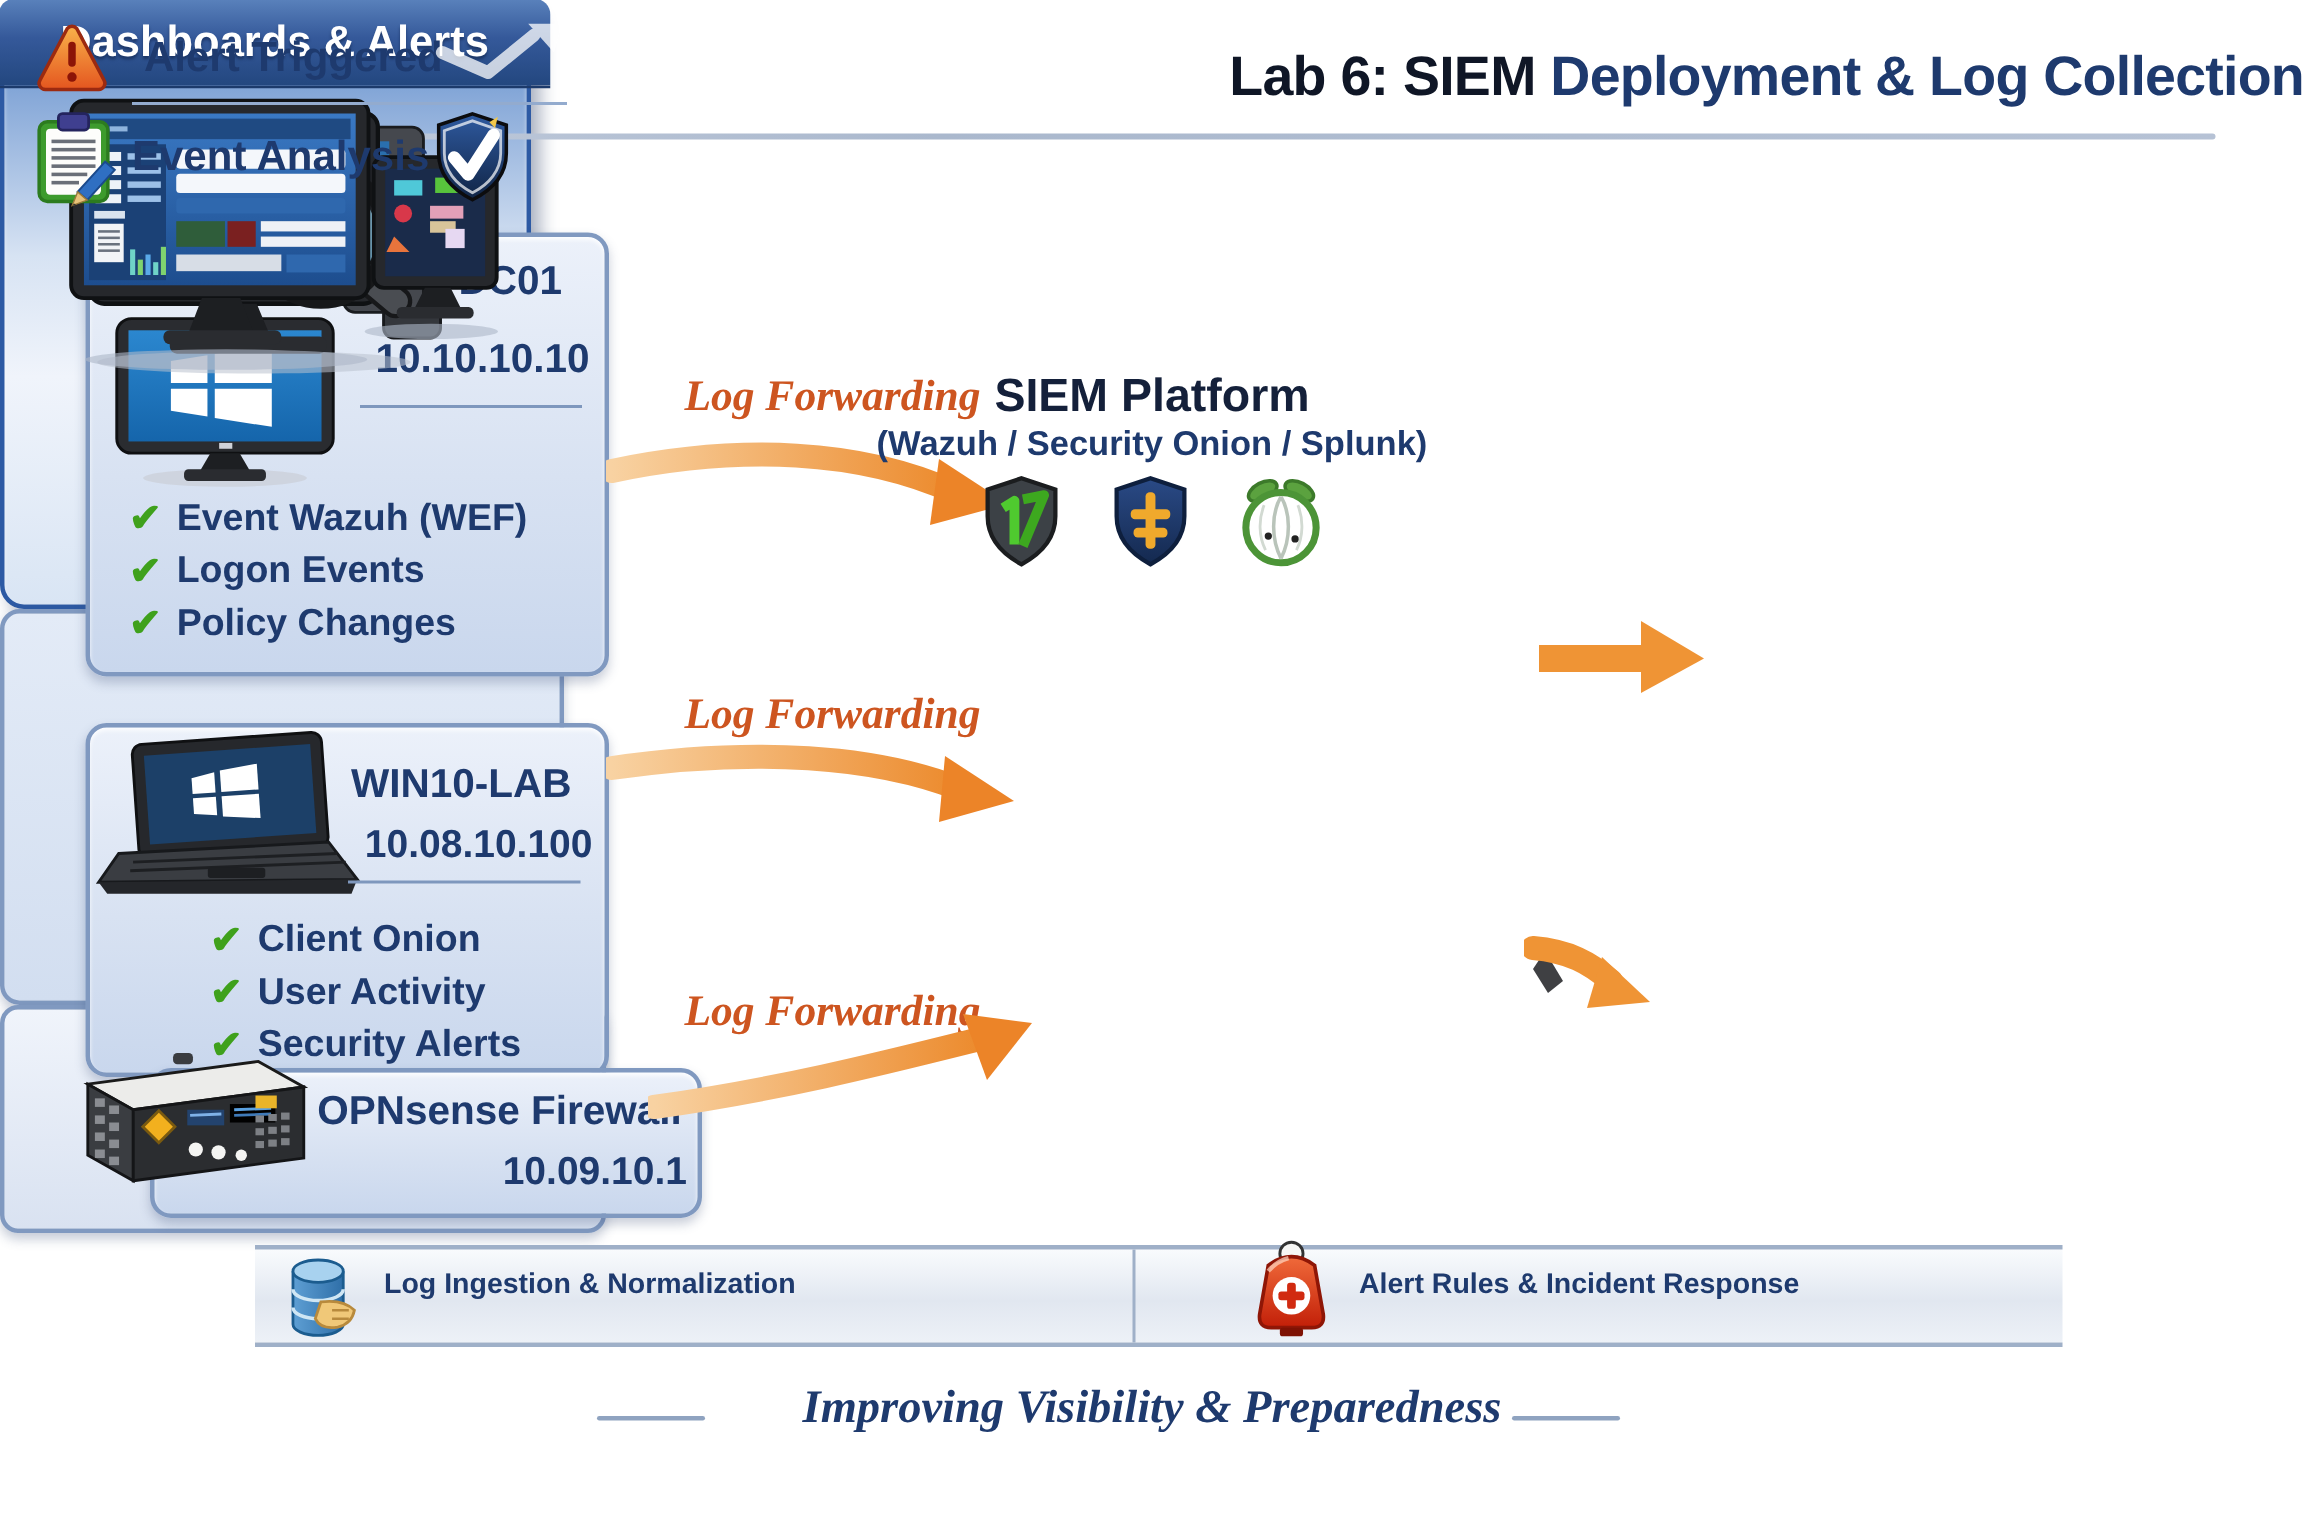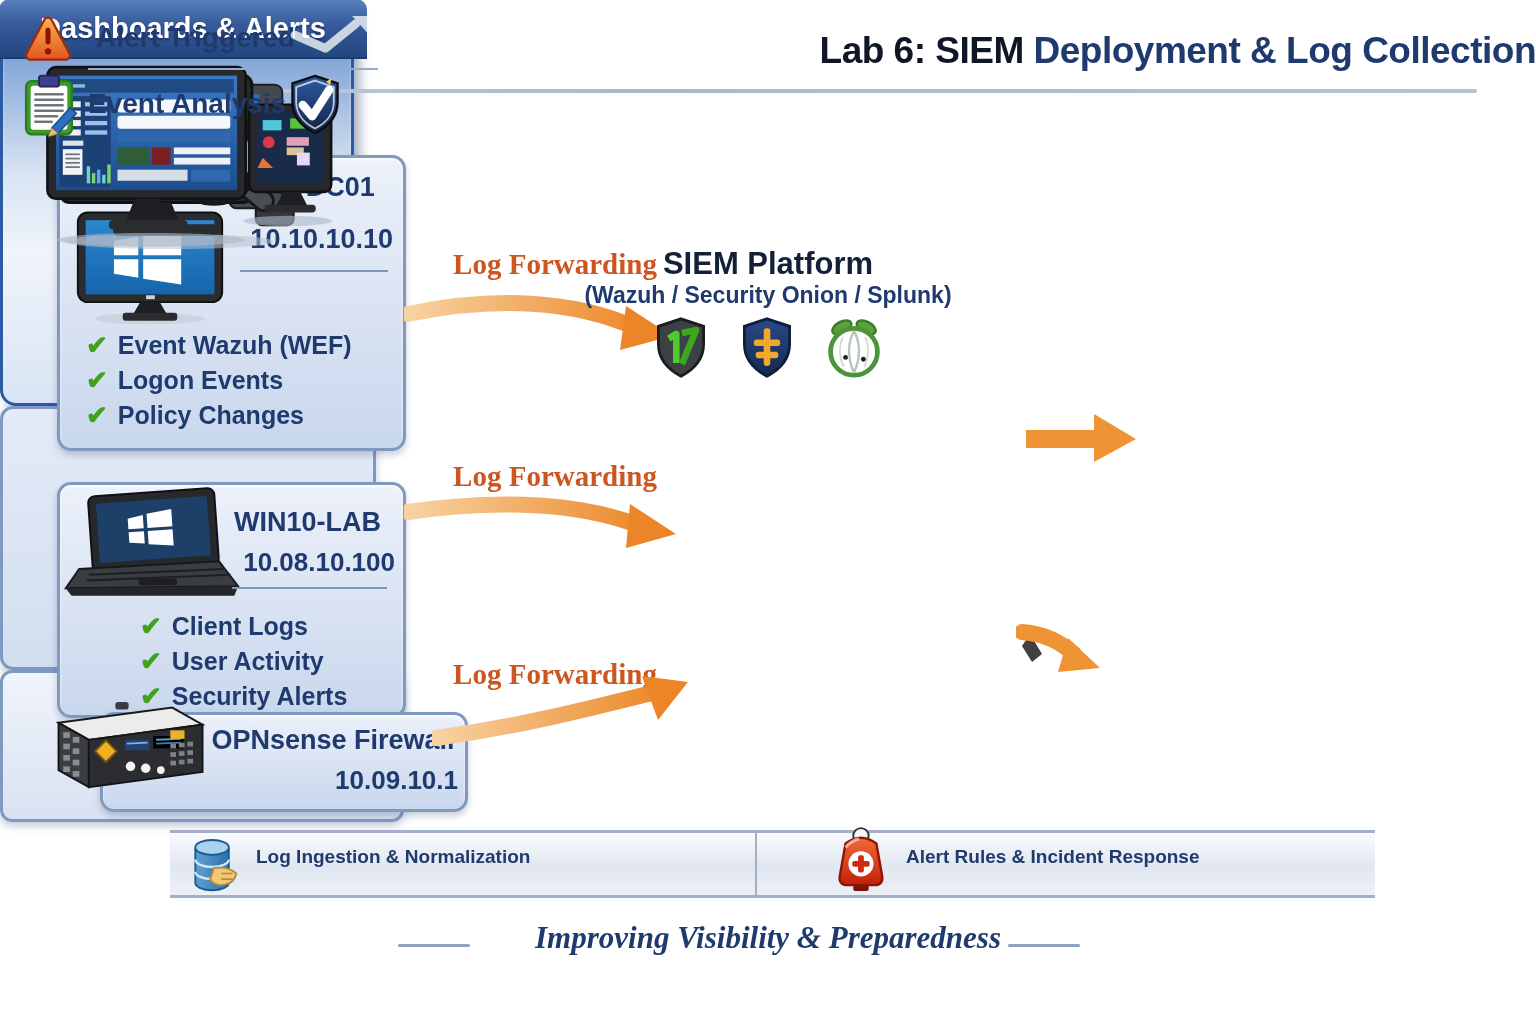--- a/index.html
+++ b/index.html
@@ -39,21 +39,21 @@
   #win10 .ip-rule{left:172px;top:102px;width:155px;}
   #win10 .checklist{left:80px;top:124px;}
   #win10 .icon-slot{position:absolute;left:0px;top:2px;}
   
   #fwbox{left:100px;top:712px;width:362px;height:94px;}
   #fwbox .node-title{left:105px;top:10px;width:250px;font-size:27px;}
   #fwbox .ip-text{left:105px;top:50px;width:250px;font-size:26px;}
   #fw-icon{position:absolute;left:32px;top:698px;z-index:4;}
   
   .flow-label{position:absolute;width:240px;text-align:center;
-    font-family:"Liberation Serif",serif;font-weight:bold;
+    font-family:"Liberation Serif",serif;font-style:italic;font-weight:bold;
     font-size:29px;color:#cd5520;}
   #flow-label-1{left:435px;top:248px;}
   #flow-label-2{left:435px;top:460px;}
   #flow-label-3{left:435px;top:658px;}
   .flow-arrow{position:absolute;}
   #flow-arrow-1{left:404px;top:292px;}
   #flow-arrow-2{left:404px;top:496px;}
   #flow-arrow-3{left:432px;top:674px;}
   #dash-arrow{left:1026px;top:412px;}
   #alert-arrow{left:1016px;top:616px;}
@@ -177,21 +177,21 @@
         <rect x="82" y="94" width="40" height="7" rx="2" fill="#1d1f22"></rect>
         <polygon points="6,104 186,102 182,112 12,112" fill="#24262a"></polygon>
       </svg>
     </div>
     <div class="node-title">WIN10-LAB</div>
     <div class="ip-text">10.08.10.100</div>
     <div class="ip-rule"></div>
     <ul class="checklist">
       <li>
           <span class="chk">✔</span>
-          <span>Client Logs</span>
+          <span>Client Onion</span>
         </li>
       <li>
           <span class="chk">✔</span>
           <span>User Activity</span>
         </li>
       <li>
           <span class="chk">✔</span>
           <span>Security Alerts</span>
         </li>
     </ul>

